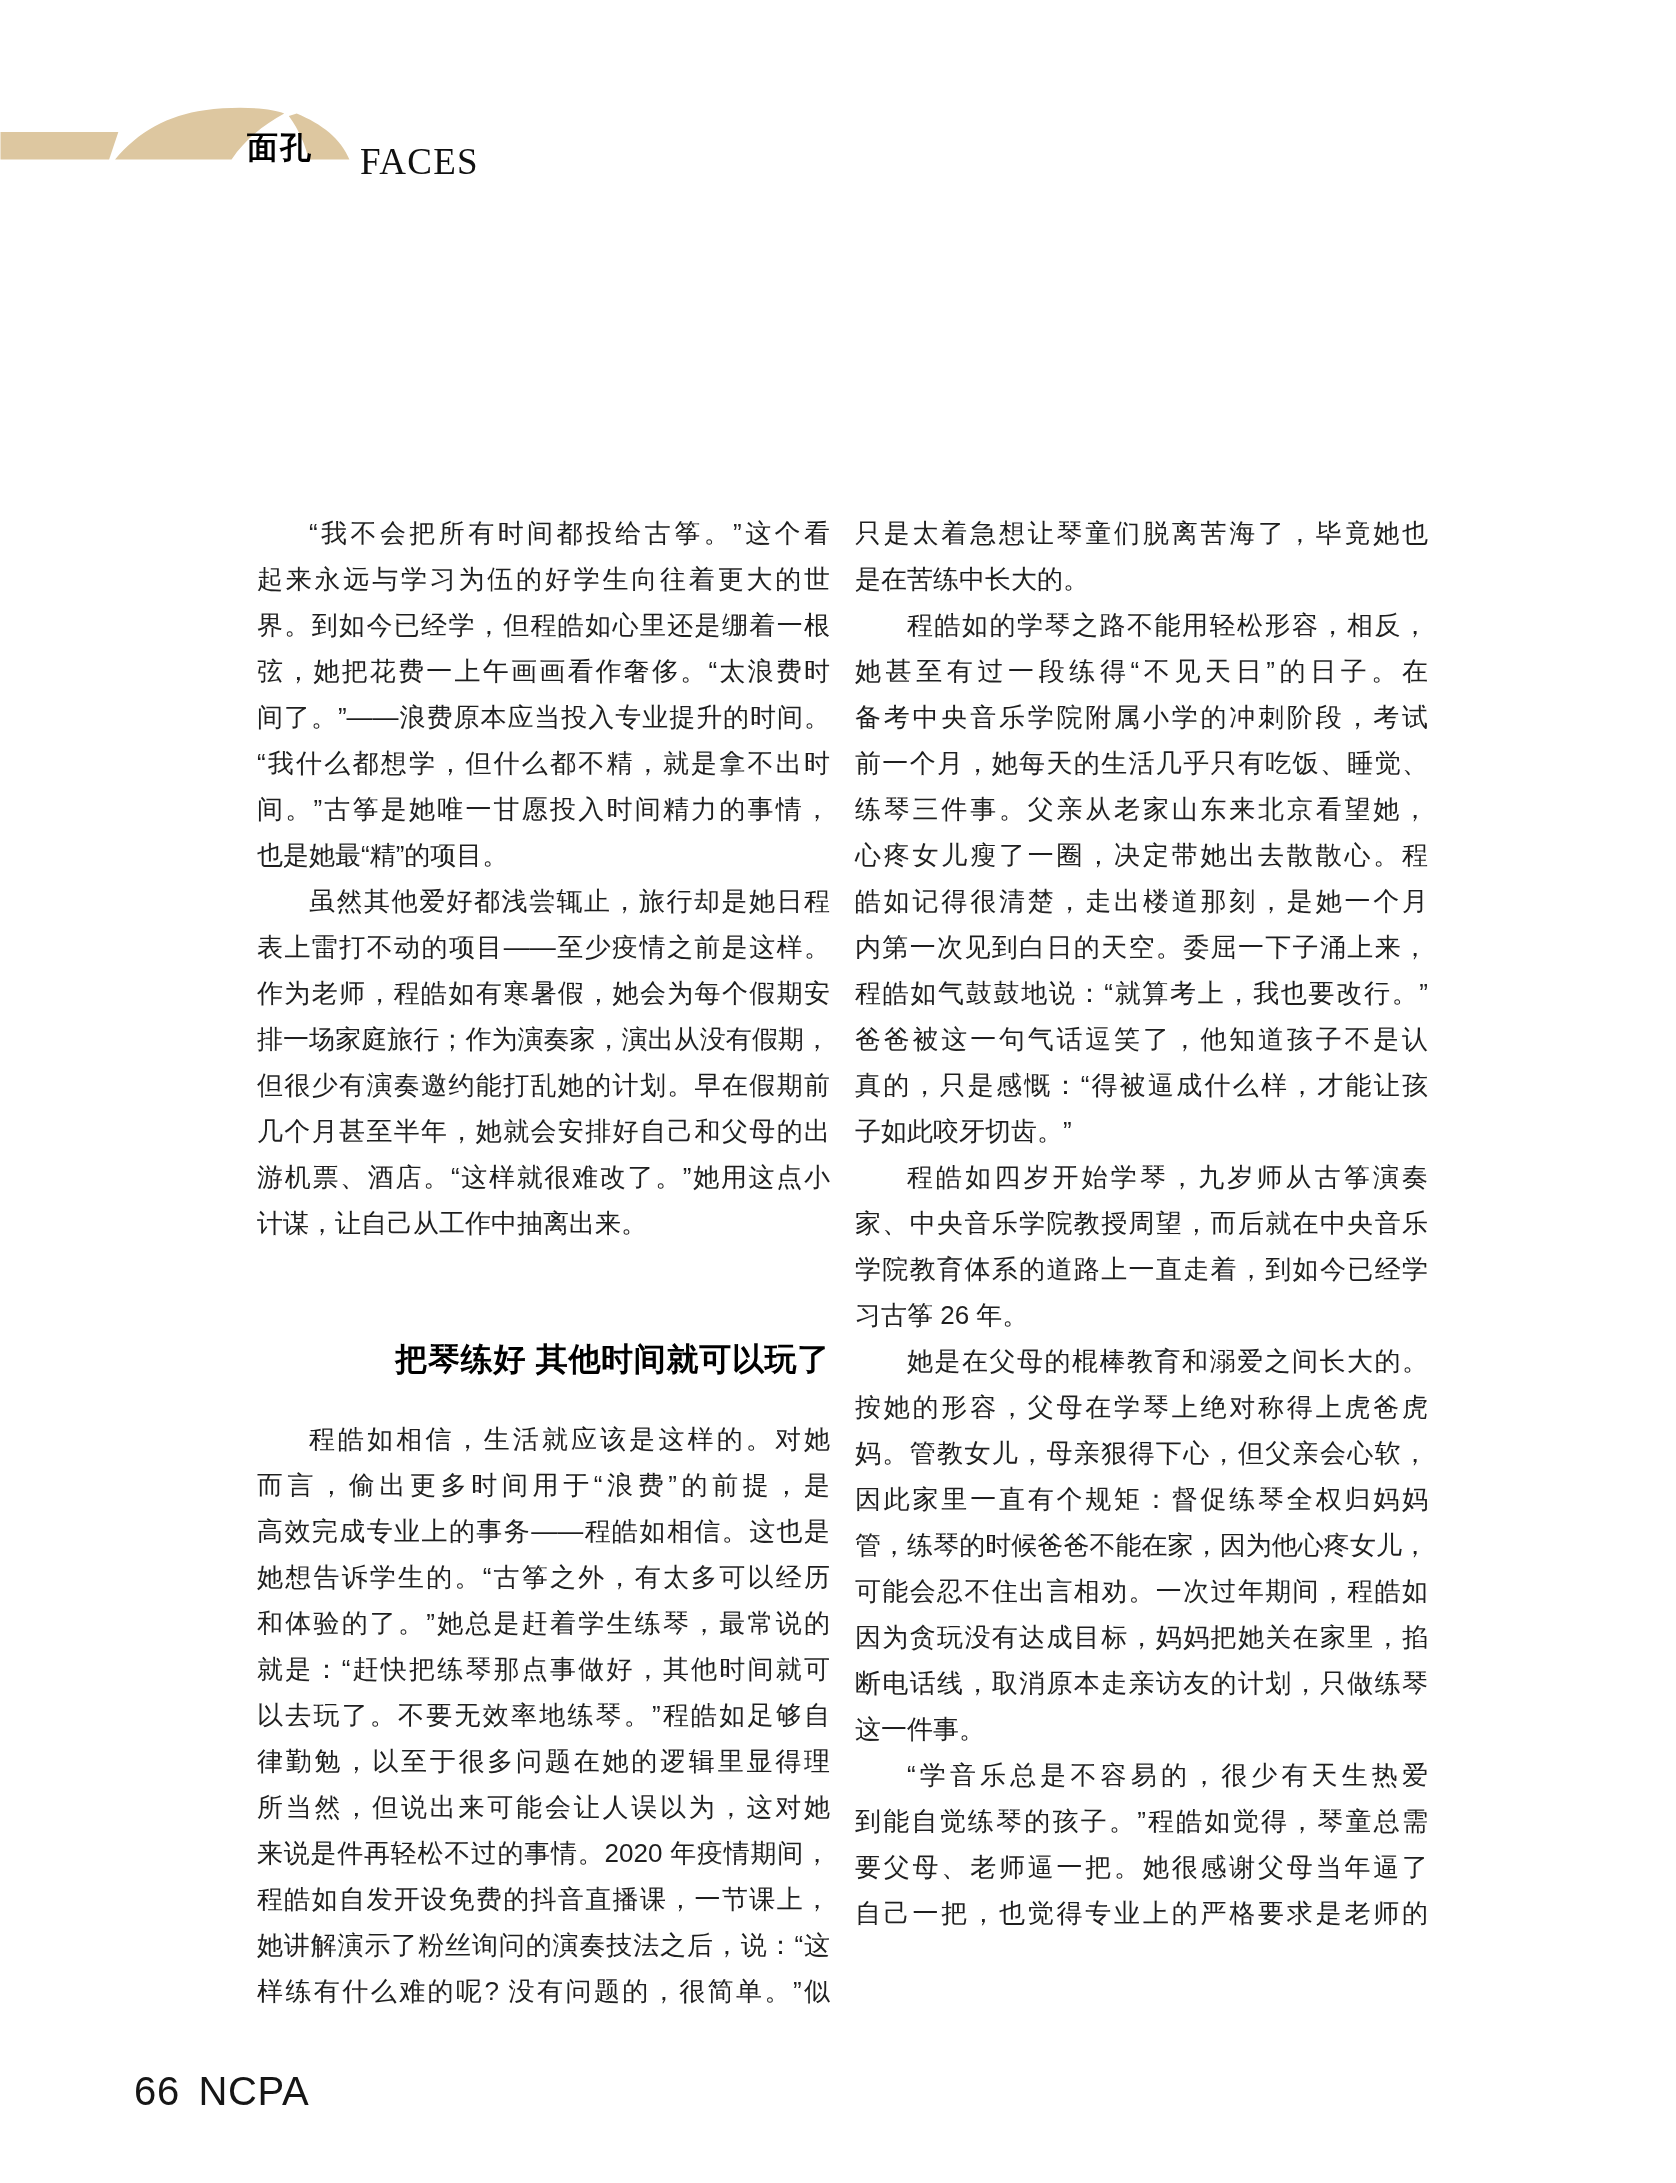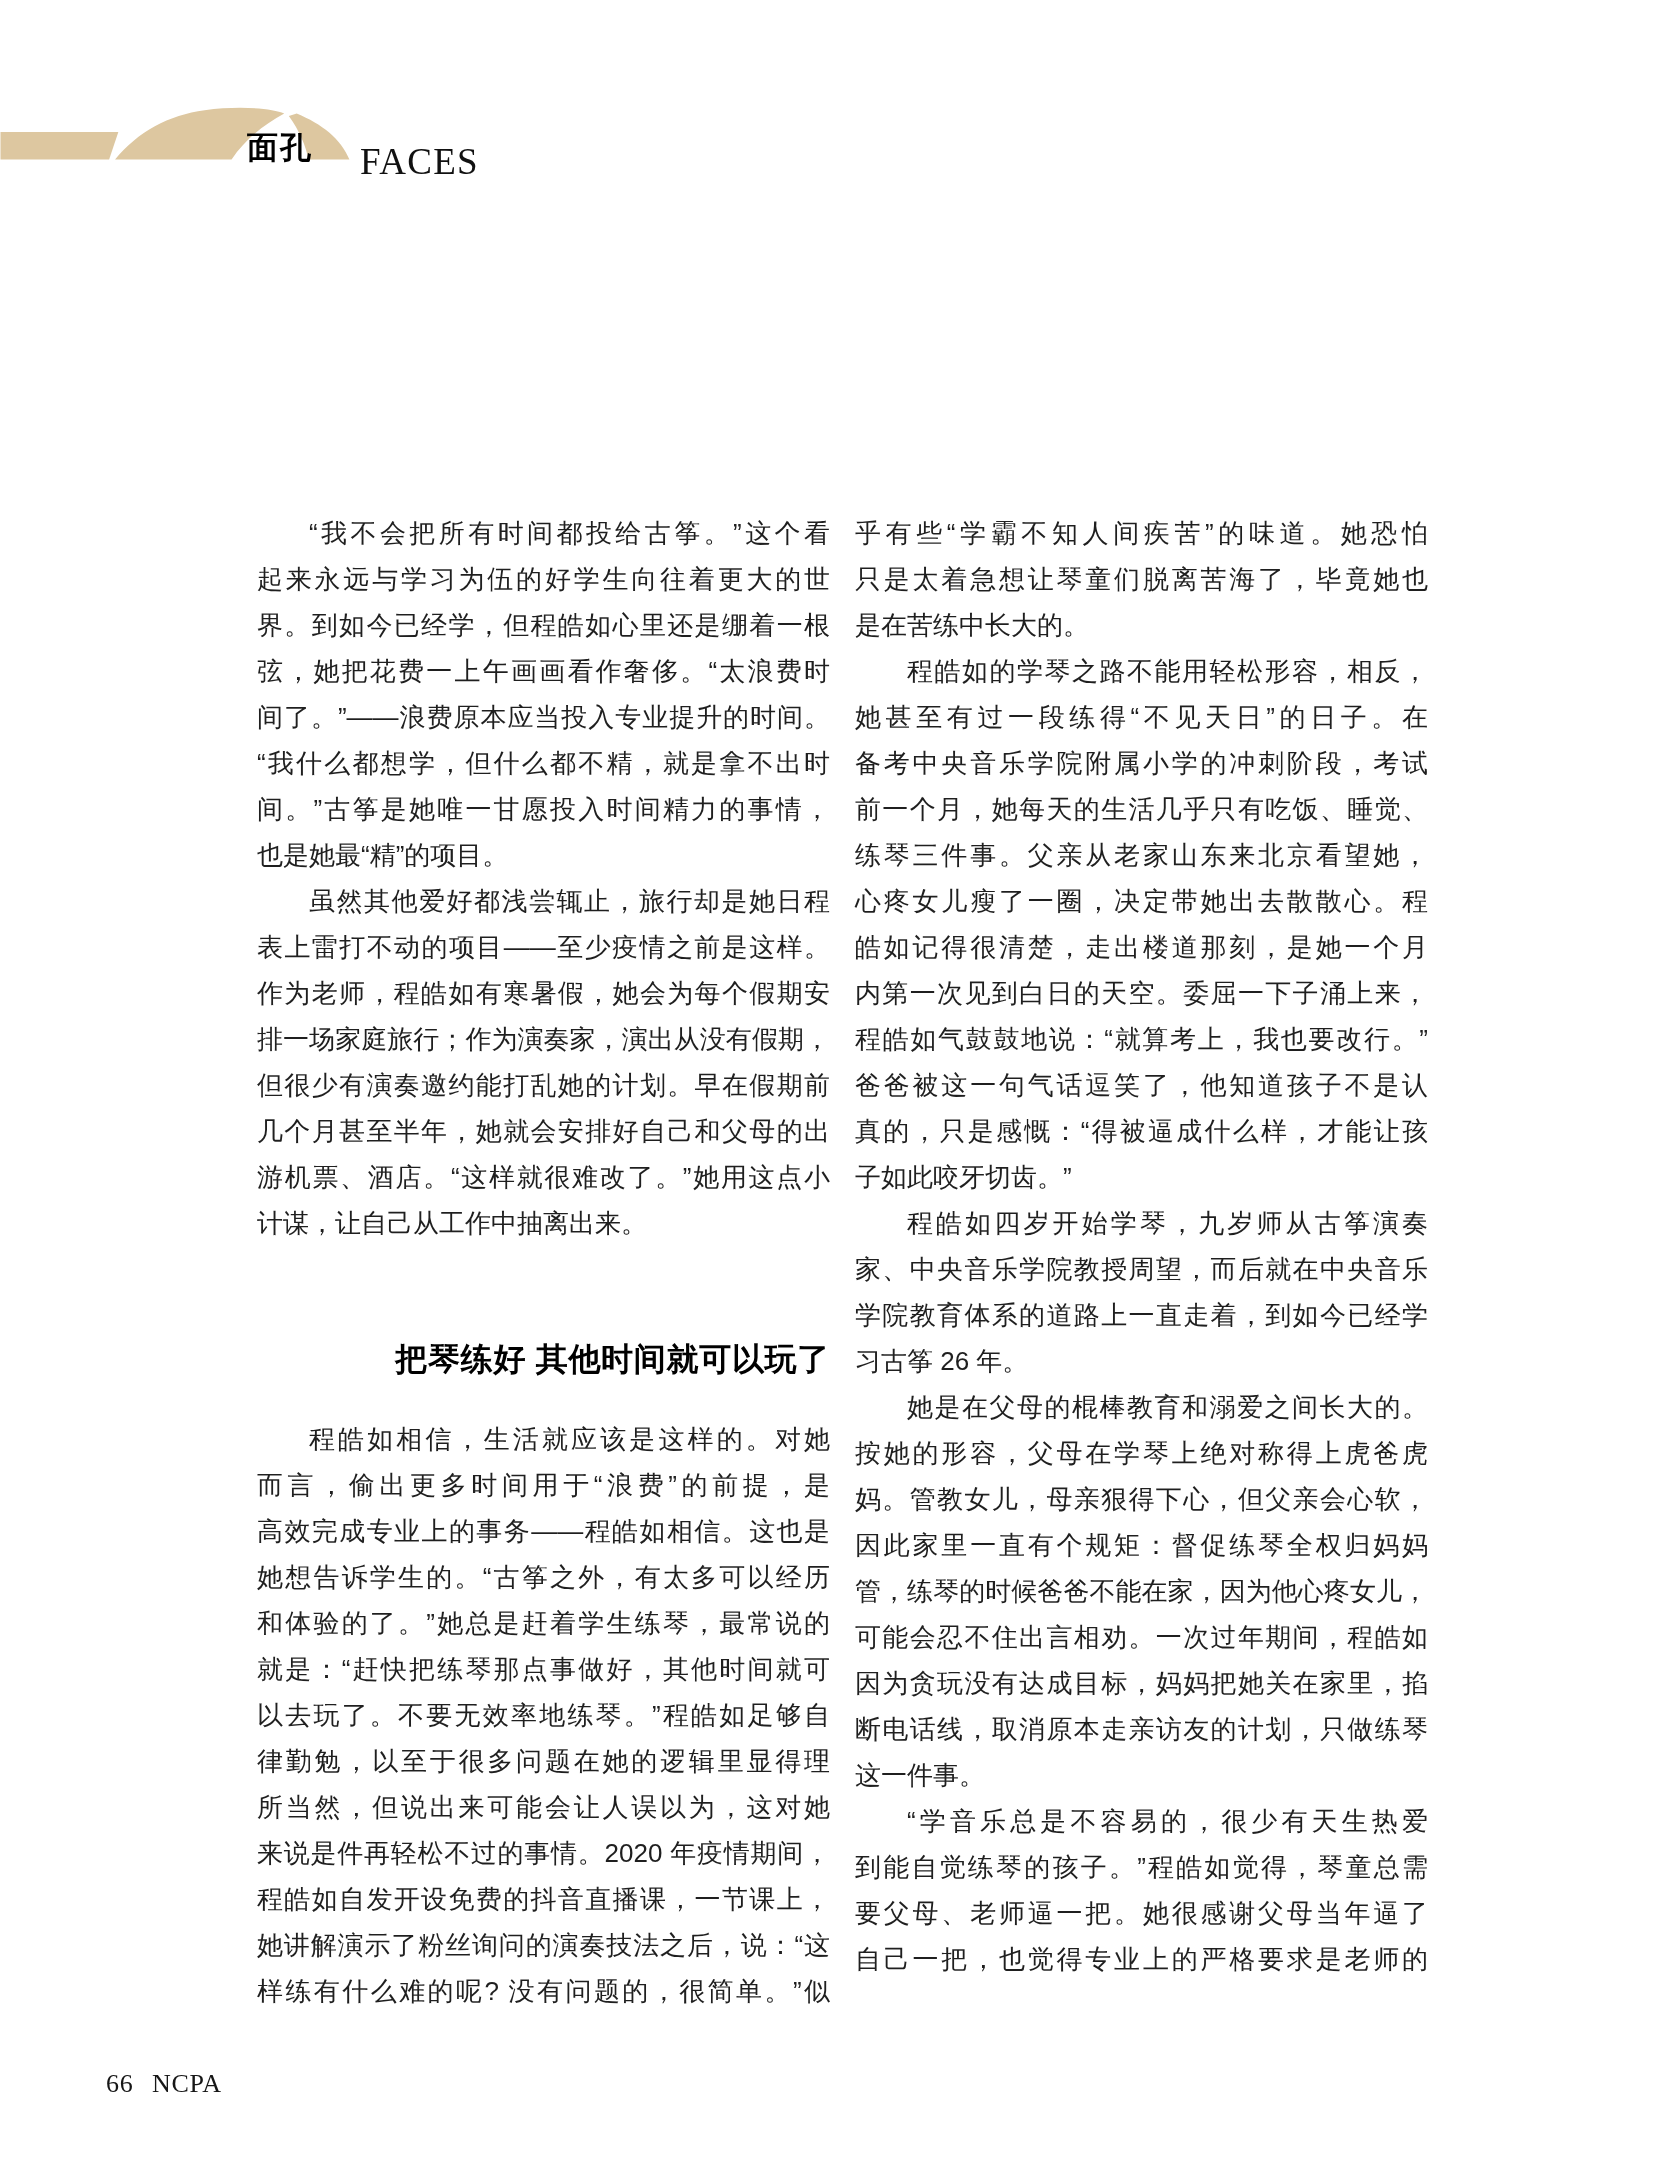--- a/index.html
+++ b/index.html
@@ -37,22 +37,22 @@
     color:var(--ink); white-space:nowrap;
   }
   .line.first { text-indent:2em; }
   .line.end { text-align-last:left; white-space:normal; }
   .heading {
     margin:94px 0 38px 0; font-size:32px; font-weight:bold;
     color:#000; line-height:1.2; white-space:nowrap; letter-spacing:0.7px;text-align:right;
   }
   
   .footer {
-    position:absolute; left:106px; top:2069px;
-    font-size:26px; color:#161616; letter-spacing:0.7px;font-family:Liberation Serif, serif;
+    position:absolute; left:134px; top:2069px;
+    font-size:40px; color:#161616; letter-spacing:0.7px;
   }
   .footer .num { margin-right:18.5px; }
 </style>
 </head>
 <body>
 
 <div class="page">
 
   <header>
     <svg class="hdr-svg" viewBox="0 0 720 120" aria-hidden="true">
@@ -98,21 +98,20 @@
           <div class="line">律勤勉，以至于很多问题在她的逻辑里显得理</div>
           <div class="line">所当然，但说出来可能会让人误以为，这对她</div>
           <div class="line">来说是件再轻松不过的事情。2020 年疫情期间，</div>
           <div class="line">程皓如自发开设免费的抖音直播课，一节课上，</div>
           <div class="line">她讲解演示了粉丝询问的演奏技法之后，说：“这</div>
           <div class="line">样练有什么难的呢? 没有问题的，很简单。”似</div>
         </div>
       </section>
     <section class="col">
         <div class="para">
-          <div class="line">乎有些“学霸不知人间疾苦”的味道。她恐怕</div>
           <div class="line">只是太着急想让琴童们脱离苦海了，毕竟她也</div>
           <div class="line end">是在苦练中长大的。</div>
         </div>
         <div class="para">
           <div class="line first">程皓如的学琴之路不能用轻松形容，相反，</div>
           <div class="line">她甚至有过一段练得“不见天日”的日子。在</div>
           <div class="line">备考中央音乐学院附属小学的冲刺阶段，考试</div>
           <div class="line">前一个月，她每天的生活几乎只有吃饭、睡觉、</div>
           <div class="line">练琴三件事。父亲从老家山东来北京看望她，</div>
           <div class="line">心疼女儿瘦了一圈，决定带她出去散散心。程</div>

